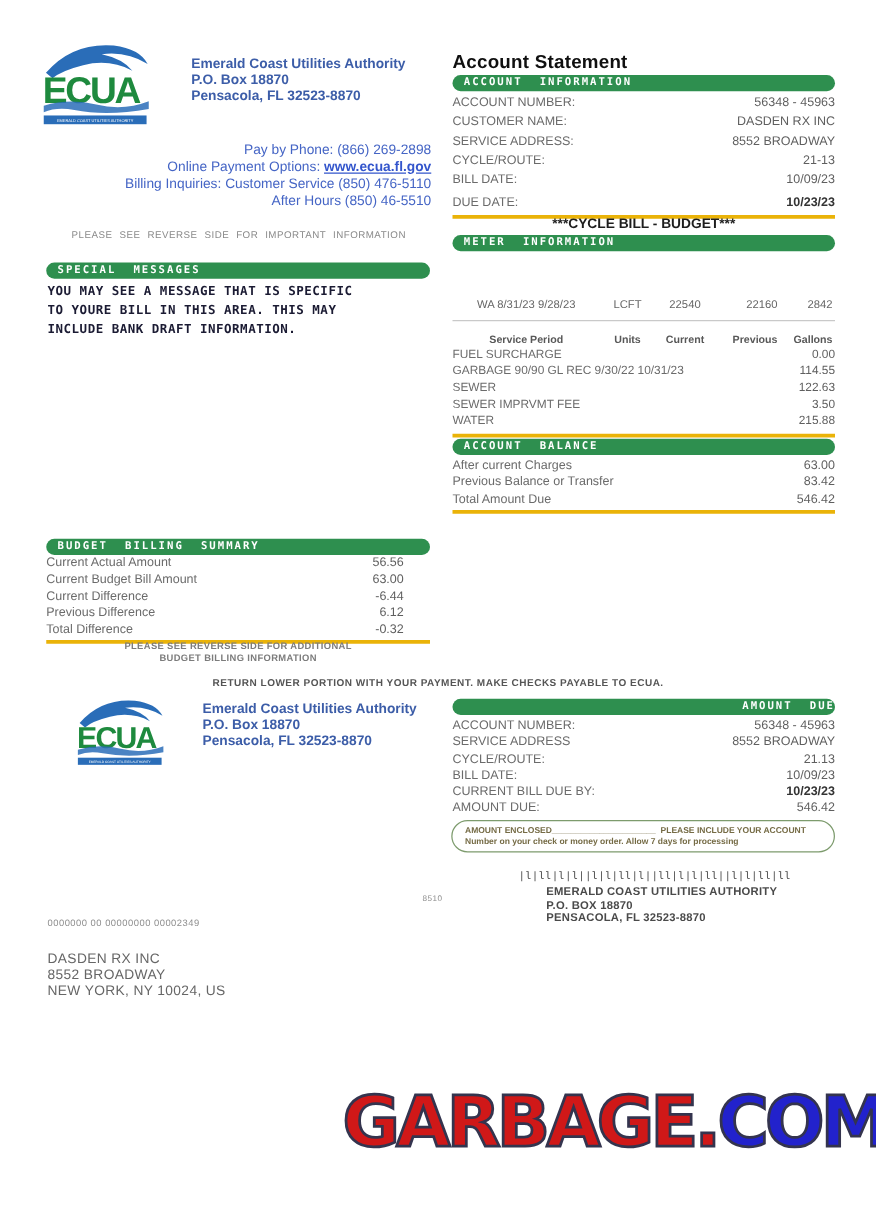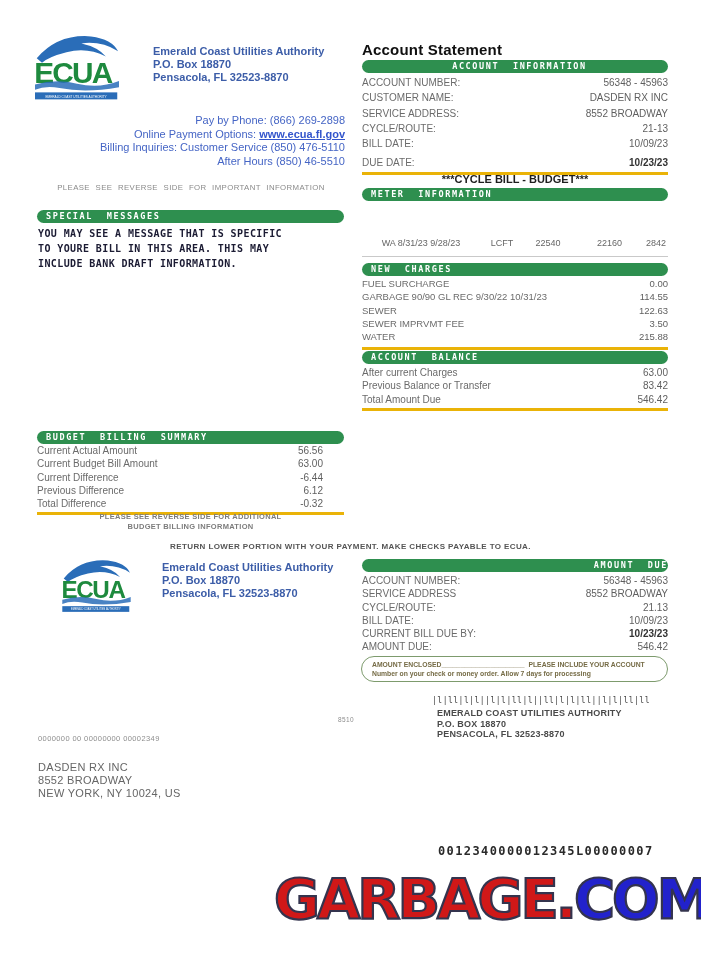--- a/index.html
+++ b/index.html
@@ -102,21 +102,21 @@
 
   <div class="pill pill-left" style="left:37px; top:210px;">SPECIAL MESSAGES</div>
   <div class="abs typewriter" style="left:38px; top:226px; width:307px;">
     <div>YOU MAY SEE A MESSAGE THAT IS SPECIFIC</div>
     <div>TO YOURE BILL IN THIS AREA. THIS MAY</div>
     <div>INCLUDE BANK DRAFT INFORMATION.</div>
   </div>
 
   <div class="abs title" style="left:362px; top:41px;">Account Statement</div>
 
-  <div class="pill" style="left:362px; top:60px;text-align:center;">ACCOUNT INFORMATION</div>
+  <div class="pill" style="left:362px; top:60px;">ACCOUNT INFORMATION</div>
   <div class="abs kv lh15" style="left:362px; top:75px;">
     <div class="kv-row">
         <span>ACCOUNT NUMBER:</span>
         <span class="v">56348 - 45963</span>
       </div>
     <div class="kv-row">
         <span>CUSTOMER NAME:</span>
         <span class="v">DASDEN RX INC</span>
       </div>
     <div class="kv-row">
@@ -149,21 +149,20 @@
     <span class="c5">Gallons</span>
   </div>
   <div class="abs meter-grid rule-light" style="left:362px; top:238px; padding-bottom:8px;">
     <span class="c1">WA 8/31/23 9/28/23</span>
     <span class="c2">LCFT</span>
     <span class="c3">22540</span>
     <span class="c4">22160</span>
     <span class="c5">2842</span>
   </div>
 
-  <div class="pill" style="left:362px; top:263px;">NEW CHARGES</div>
   <div class="abs kv lh13 charges rule-bottom" style="left:362px; top:277px; padding-bottom:4px;">
     <div class="kv-row">
         <span>FUEL SURCHARGE</span>
         <span class="v">0.00</span>
       </div>
     <div class="kv-row">
         <span>GARBAGE 90/90 GL REC 9/30/22 10/31/23</span>
         <span class="v">114.55</span>
       </div>
     <div class="kv-row">
@@ -269,33 +268,32 @@
       </div>
   </div>
 
   <div class="oval" style="left:361px; top:656px;">
     <div><span>AMOUNT ENCLOSED</span><span>______________________</span>&nbsp;&nbsp;<span>PLEASE INCLUDE YOUR ACCOUNT</span></div>
     <div>Number on your check or money order.  Allow 7 days for processing</div>
   </div>
 
   <div class="abs graytiny" style="left:338px; top:716px; font-size:6.5px;">8510</div>
 
-  <div class="abs scanline" style="left:432px; top:696px;">|l|ll|l|l||l|l|ll|l||ll|l|l|ll||l|l|ll|ll</div>
+  <div class="abs scanline" style="left:415px; top:696px;">|l|ll|l|l||l|l|ll|l||ll|l|l|ll||l|l|ll|ll</div>
   <div class="abs remit" style="left:437px; top:708px;">
     <div>EMERALD COAST UTILITIES AUTHORITY</div>
     <div>P.O. BOX 18870</div>
     <div>PENSACOLA, FL 32523-8870</div>
   </div>
 
   <div class="abs graytiny" style="left:38px; top:734px;">0000000 00 00000000 00002349</div>
   <div class="abs mailing" style="left:38px; top:761px;">
     <div>DASDEN RX INC</div>
     <div>8552 BROADWAY</div>
     <div>NEW YORK, NY 10024, US</div>
   </div>
 
-  <div class="abs ocr" style="left:438px; top:844px;">0012340000012345L00000007</div>
 
   <div class="abs watermark" style="left:274px; top:866px;">
     <span class="wm-red">GARBAGE</span><span class="wm-red">.</span><span class="wm-blue">COM</span>
   </div>
 
 </div>
 
 </body></html>

